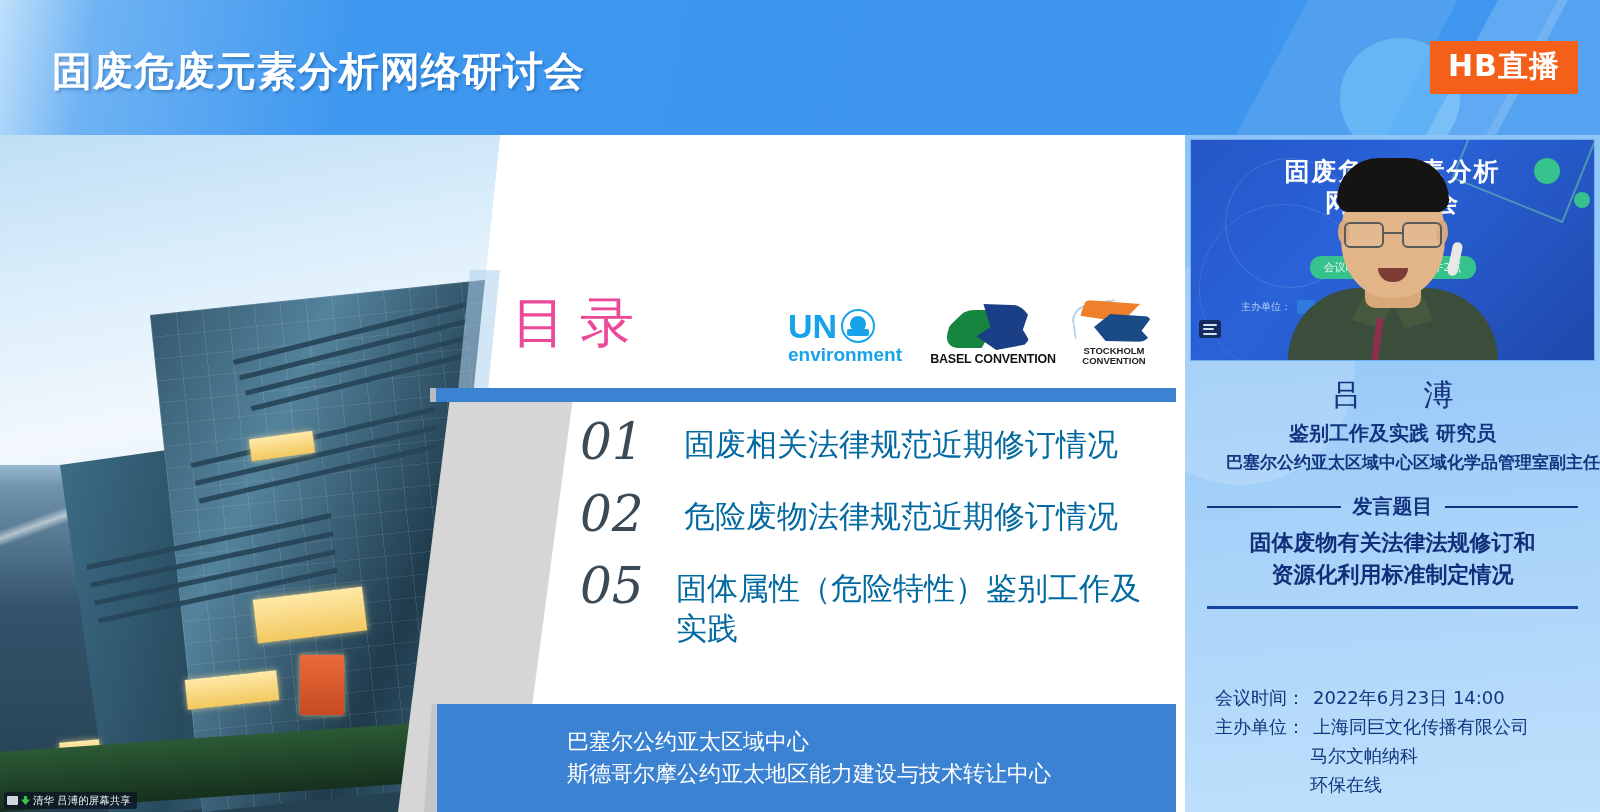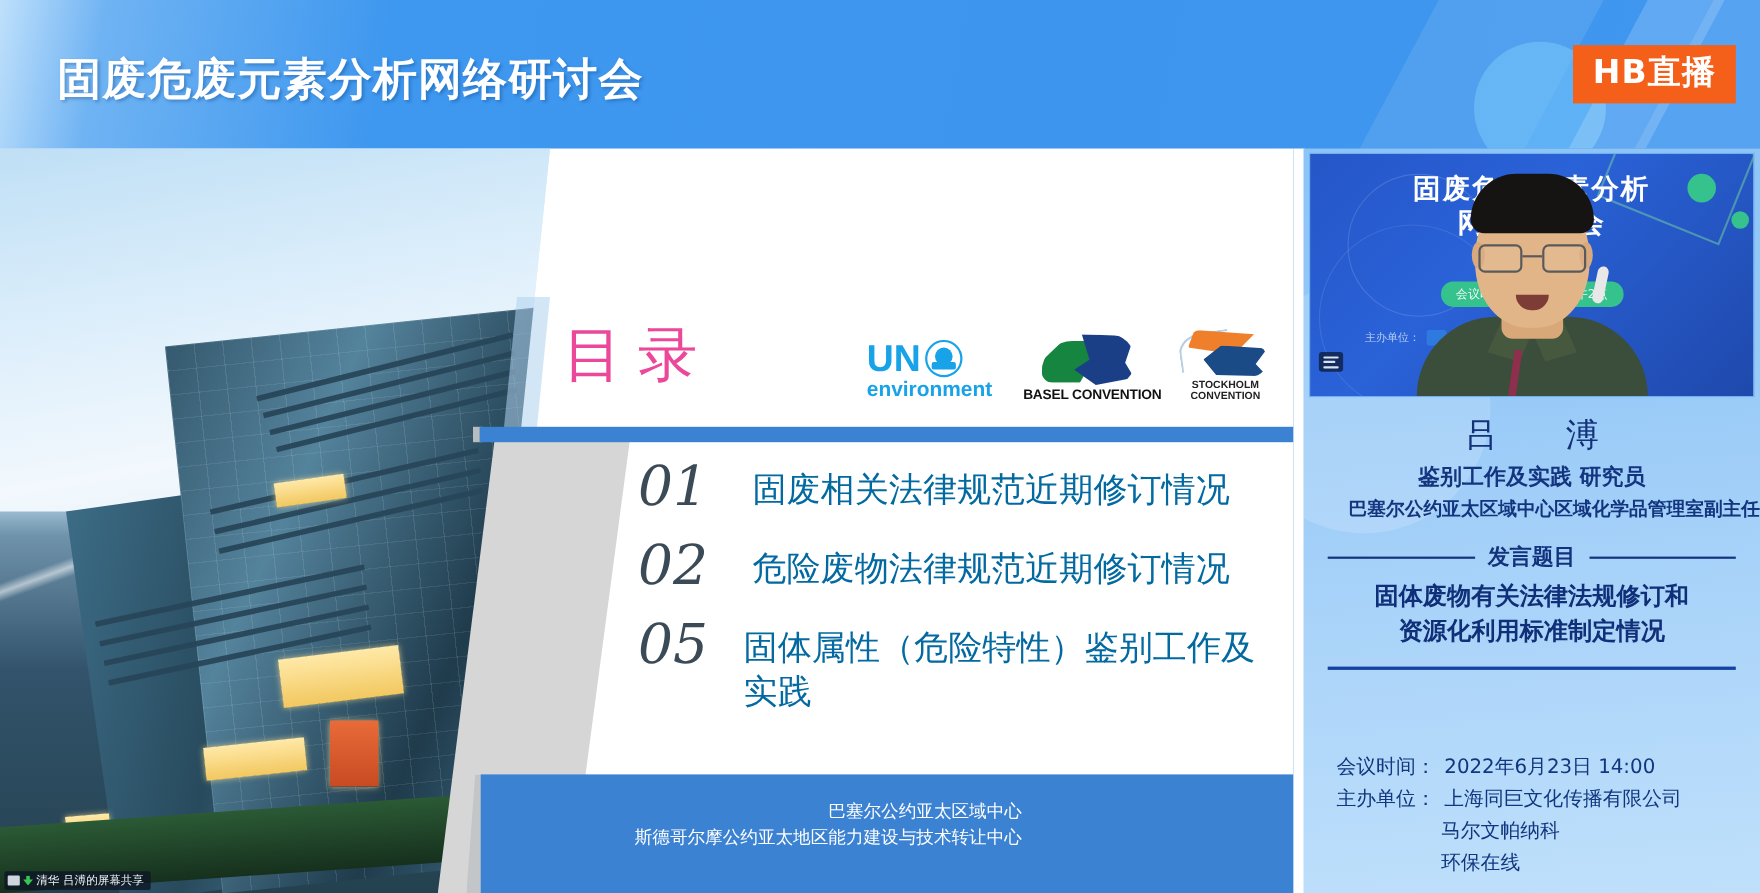--- a/index.html
+++ b/index.html
@@ -196,24 +196,23 @@
   .agenda-row.r3 { margin-bottom:16px; }
   .agenda-row.r4 .agenda-num { min-width:96px; }
   .agenda-row.r4 .agenda-txt { font-size:31px; }
 
   
   #slide-footer {
     position:absolute; left:437px; bottom:0; width:739px; height:108px;
     background:#3b82d2;
   }
   #slide-footer .fl {
-    position:absolute; left:140px; top:22px; color:#ffffff;
-    font-size:16px; line-height:1.45;
-    font-family:"DejaVu Sans","Liberation Sans",sans-serif;
-    text-align:right;
+    position:absolute; left:130px; top:22px; color:#ffffff;
+    font-size:22px; line-height:1.45;
+    font-family:"DejaVu Sans","Liberation Sans",sans-serif;
   }
   #footer-shadow {
     position:absolute; left:424px; bottom:0; width:16px; height:108px;
     background:#c3c6c8;
     clip-path:polygon(8px 0, 16px 0, 16px 108px, 0 108px);
   }
 
   
   #share-chip {
     position:absolute; left:4px; bottom:3px; height:17px;

